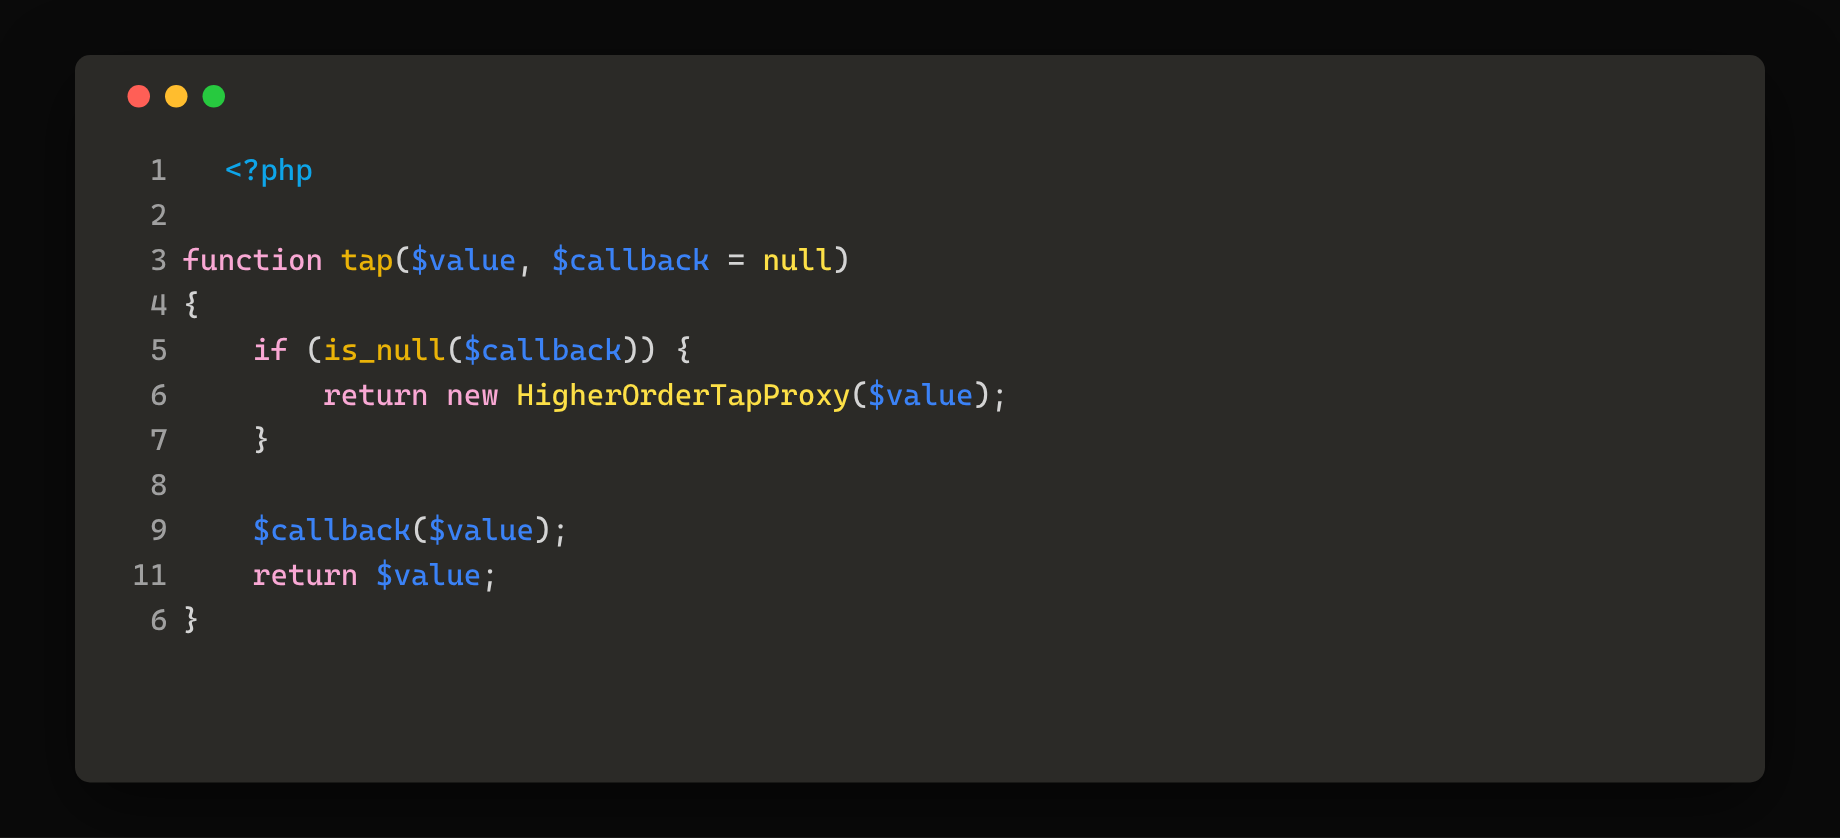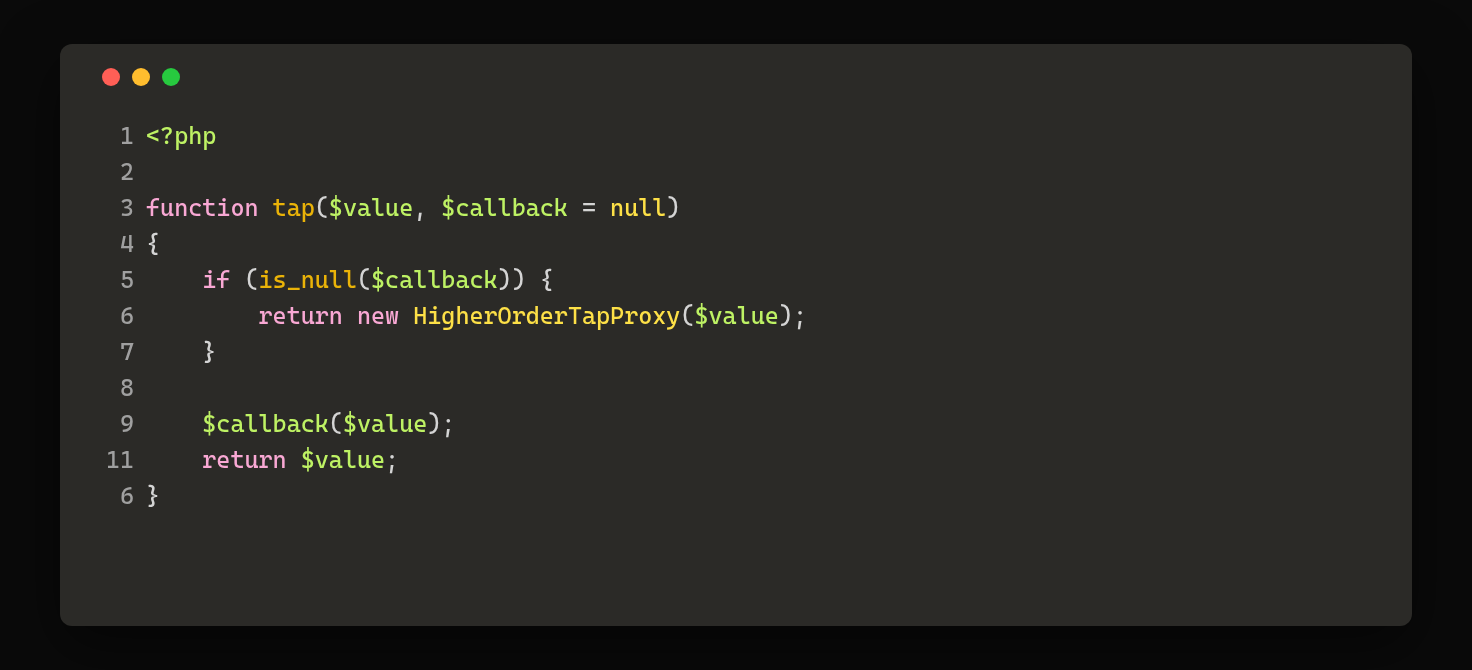--- a/index.html
+++ b/index.html
@@ -45,24 +45,24 @@
     width: 46px;
     text-align: right;
     margin-right: 12px;
     user-select: none;
     flex-shrink: 0;
   }
   .content { flex: 1; }
   .tok-keyword   { color: #f9a8d4; }
   .tok-funcname  { color: #eab308; }
   .tok-funccall  { color: #eab308; }
-  .tok-var       { color: #bef264; }
+  .tok-var       { color: #3b82f6; }
   .tok-punct     { color: #d4d4d4; }
   .tok-null      { color: #fde047; }
-  .tok-phptag    { color: #bef264; }
+  .tok-phptag    { color: #0ea5e9; margin-left: 34px; }
   .tok-plain     { color: #d4d4d4; }
   .tok-class     { color: #fde047; }
 </style>
 </head>
 <body>
 
 <div class="window">
   <div class="traffic-lights">
     <div class="light red"></div>
     <div class="light yellow"></div>

